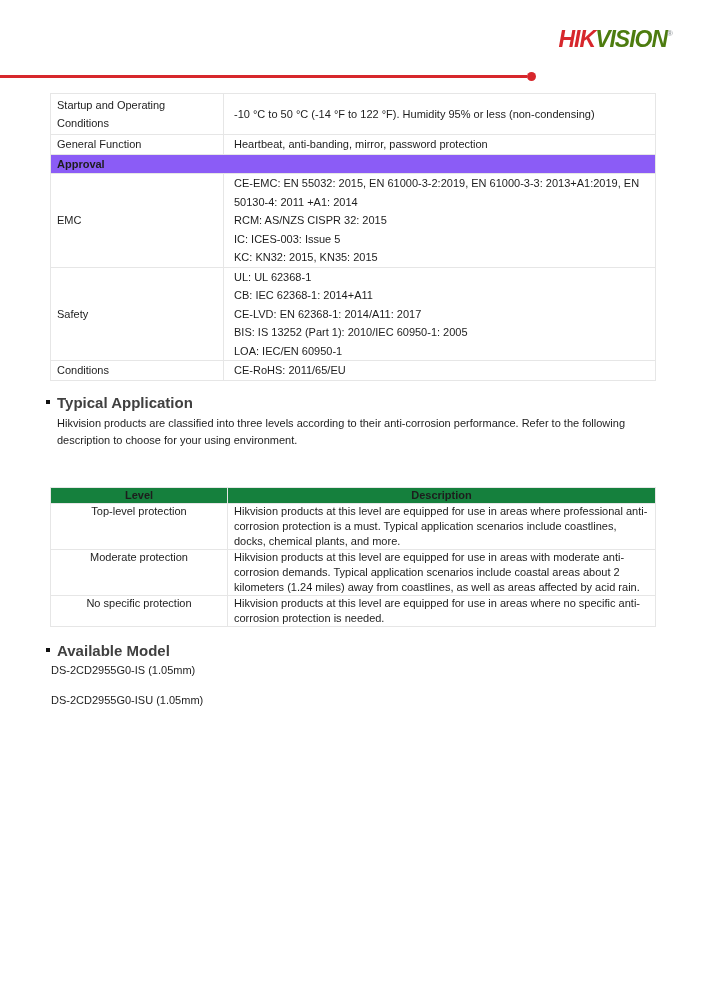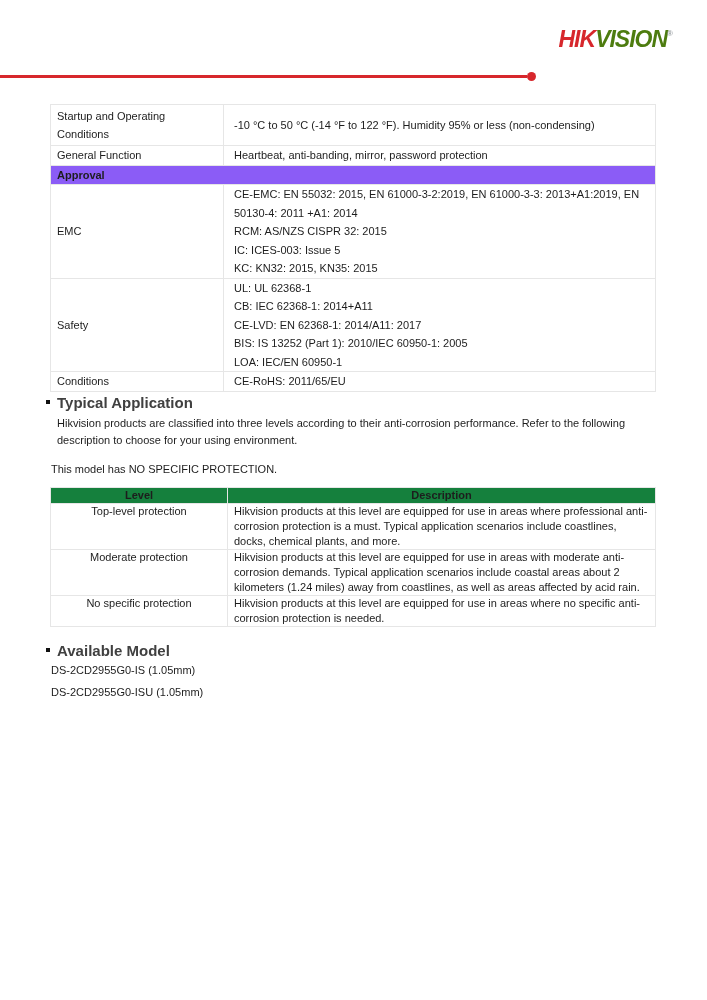--- a/index.html
+++ b/index.html
@@ -50,21 +50,21 @@
     width: 9px;
     height: 9px;
     border-radius: 50%;
     background: #d7272c;
   }
 
   
   table { border-collapse: collapse; table-layout: fixed; }
   .spec-table {
     position: absolute;
-    top: 104px;
+    top: 93px;
     left: 50px;
     width: 606px;
     font-size: 11px;
   }
   .spec-table td {
     border: 1px solid #e6e6e6;
     vertical-align: middle;
     line-height: 18.5px;
     padding: 0 6px;
   }
@@ -131,21 +131,21 @@
     height: 15px;
   }
   .level-table td.level-cell { text-align: center; }
 
   
   .model-line {
     margin: 5px 0 0 5px;
     font-size: 11px;
     line-height: 13px;
   }
-  .model-line + .model-line { margin-top: 9px; }
+  .model-line + .model-line { margin-top: 17px; }
 </style>
 </head>
 <body>
 
 <div class="page">
 
   <div class="logo">
     <span class="logo-hik">HIK</span><span class="logo-vision">VISION</span><span class="logo-reg">®</span>
   </div>
   <div class="rule">
@@ -191,21 +191,20 @@
     <tr class="h18">
       <td class="lbl">Conditions</td>
       <td class="val">CE-RoHS: 2011/65/EU</td>
     </tr>
   </tbody>
     </table>
 
   <div class="section-block" style="top: 394px;">
     <h2 class="sec-heading"><span class="square-bullet"></span><span>Typical Application</span></h2>
     <p class="intro">Hikvision products are classified into three levels according to their anti-corrosion performance. Refer to the following description to choose for your using environment.</p>
-    <p class="note">This model has NO SPECIFIC PROTECTION.</p>
   </div>
 
   <table class="level-table">
     <colgroup>
         <col class="c1">
         <col>
       </colgroup>
     <tbody>
         <tr class="head">
       <th>Level</th>

